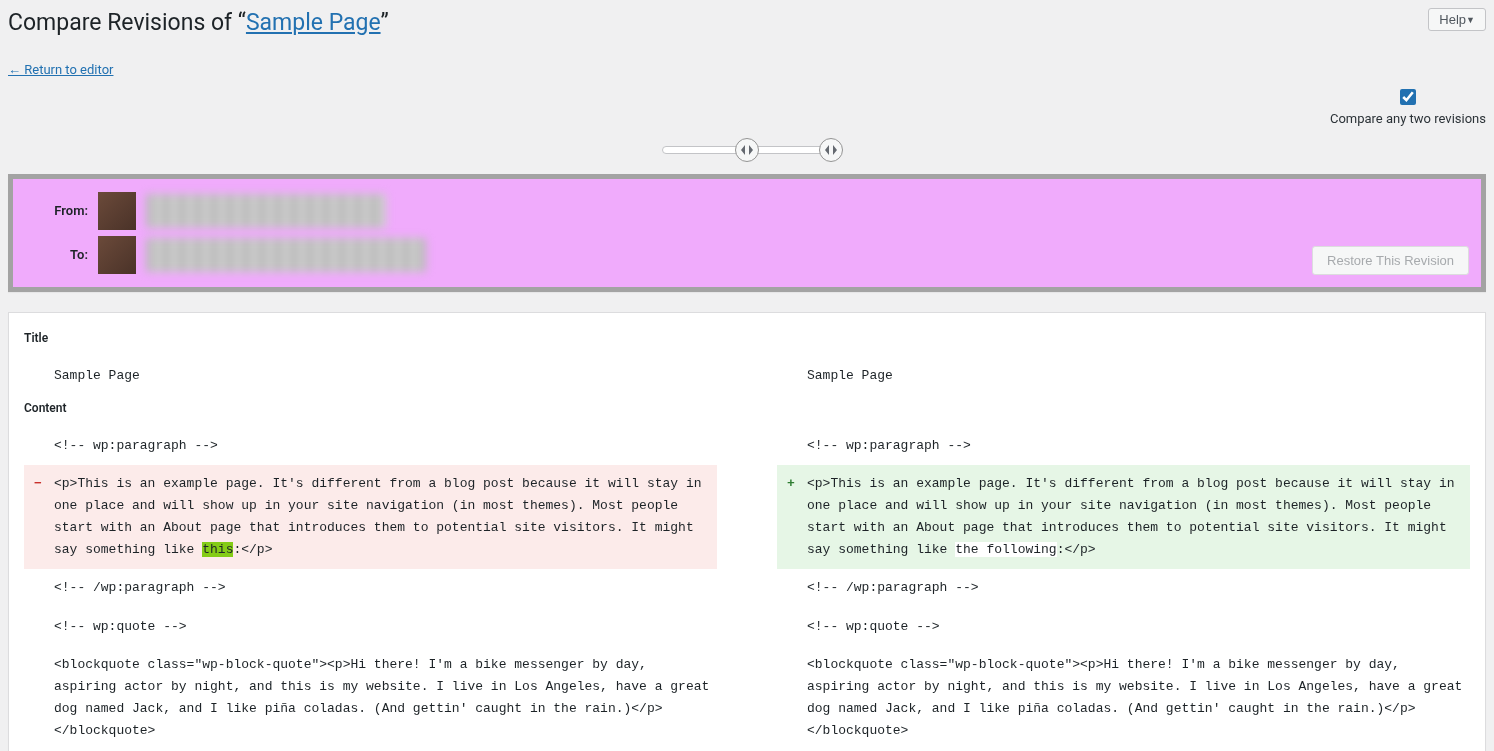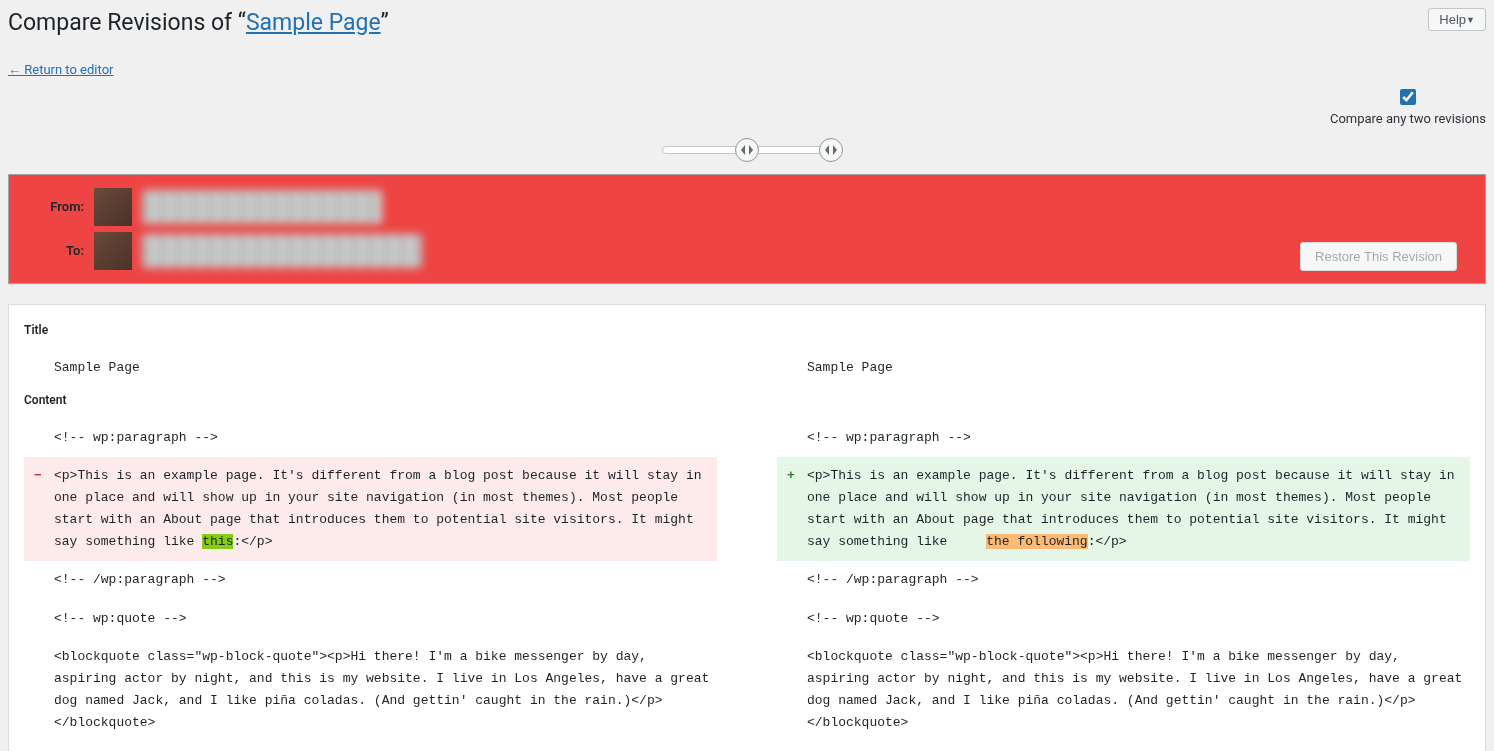--- a/index.html
+++ b/index.html
@@ -88,22 +88,22 @@
     border-radius: 50%;
     display: flex;
     align-items: center;
     justify-content: center;
     font-size: 10px;
     color: #646970;
     cursor: ew-resize;
   }
   .slider-handle svg { display: block; }
   .from-to-panel {
-    background: #ef4444;
-    border: 1px solid #a3a3a3;
+    background: #f0abfc;
+    border: 5px solid #a3a3a3;
     padding: 10px 15px;
     margin-bottom: 20px;
     position: relative;
     box-shadow: 0 1px 1px rgba(0,0,0,.04);
   }
   .from-to-row {
     display: flex;
     align-items: center;
     gap: 10px;
     padding: 3px 0;
@@ -124,21 +124,21 @@
   .redacted {
     width: 240px;
     height: 34px;
     filter: blur(4px);
     background: repeating-linear-gradient(90deg, #bbb 0 8px, #ccc 8px 16px);
     border-radius: 2px;
   }
   .redacted.wider { width: 280px; }
   .restore-btn {
     position: absolute;
-    right: 28px;
+    right: 12px;
     bottom: 12px;
     border: 1px solid #dcdcde;
     background: #f6f7f7;
     color: #a7aaad;
     padding: 6px 14px;
     border-radius: 3px;
     font-size: 13px;
     cursor: not-allowed;
   }
   .diff-panel {
@@ -190,22 +190,21 @@
     position: absolute;
     left: 10px;
     top: 8px;
     color: #2e7d32;
     font-weight: bold;
   }
   .highlight-removed {
     background: #84cc16;
   }
   .highlight-added {
-    background: #fdba74;
-    margin-left: 31px;
+    background: #ffffff;
   }
 </style>
 </head>
 <body>
 
 
 
 <div class="header-row">
   <h1>
     <span>Compare Revisions of “</span><a href="#">Sample Page</a><span>”</span>

